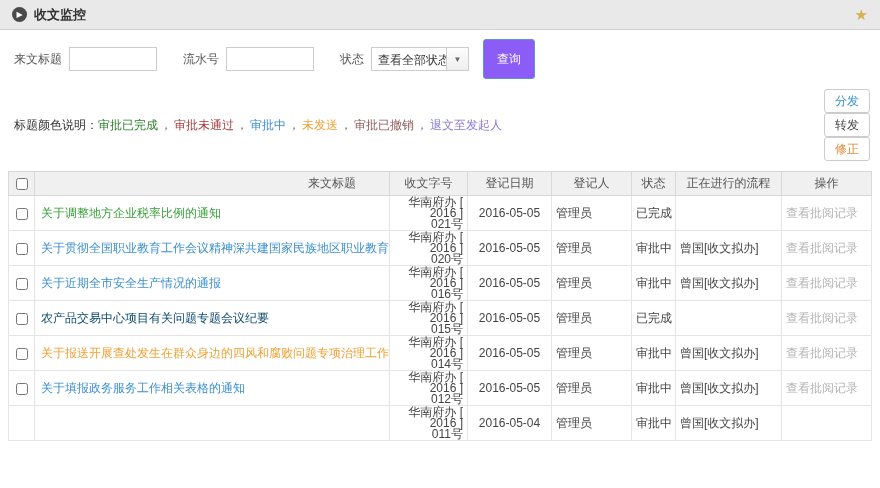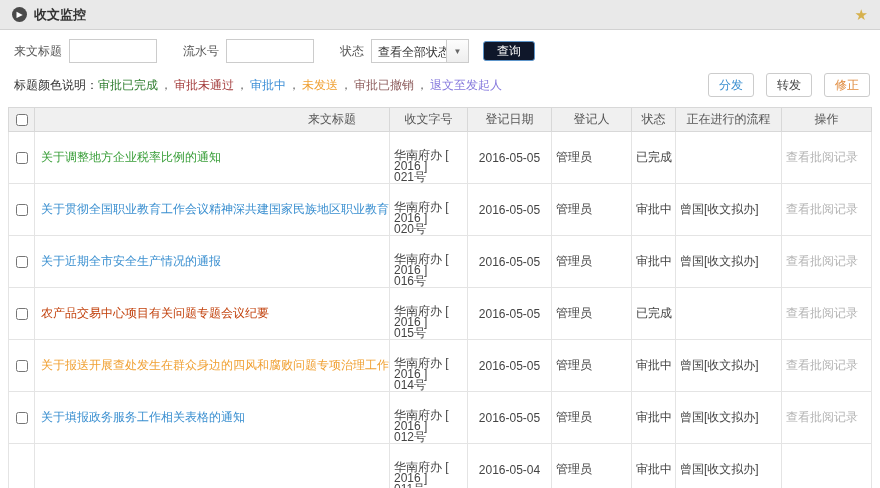--- a/index.html
+++ b/index.html
@@ -18,43 +18,43 @@
   
   .search-row { display:flex; align-items:center; padding:9px 14px 6px 14px; }
   .search-row label { color:#555; margin-right:7px; }
   .txt-input { width:88px; height:24px; border:1px solid #ccc; background:#fff;
     margin-right:26px; padding:0 4px; font-size:12px; }
   .select-box { display:flex; align-items:stretch; height:24px; border:1px solid #ccc;
     background:#fff; margin-right:14px; cursor:pointer; }
   .select-text { width:74px; padding:4px 4px 0 6px; color:#333; white-space:nowrap; overflow:hidden; }
   .select-arrow { width:22px; border-left:1px solid #ccc; background:linear-gradient(#fdfdfd,#eee);
     display:flex; align-items:center; justify-content:center; color:#666; font-size:8px; }
-  .query-btn { height:20px; padding:0 13px; background:#0f172a; border:1px solid #5e96cb;
+  .query-btn { height:40px; padding:0 13px; background:#8b5cf6; border:1px solid #5e96cb;
     border-radius:3px; color:#fff; font-size:12px; cursor:pointer; }
 
   
   .legend-row { display:flex; align-items:center; justify-content:space-between;
     padding:4px 10px 8px 14px; }
   .legend { color:#333; }
   .legend .sep { color:#666; margin:0 2px; }
-  .tool-btns { display:flex; }
+  .tool-btns { display:flex;flex-direction:column; }
   .tool-btn { min-width:44px; height:24px; padding:0 10px; margin-left:12px; background:#fff;
     border:1px solid #ccc; border-radius:3px; font-size:12px; cursor:pointer; }
 
   
   table { width:864px; margin:2px 8px 0 8px; border-collapse:collapse; table-layout:fixed; }
   th { background:#f0f0f0; border:1px solid #d8d8d8; height:24px; font-weight:normal;
     color:#555; text-align:center; }
   th.h-title { padding-left:240px; }
   td { border:1px solid #e4e4e4; height:24px; padding:0 4px; white-space:nowrap;
     overflow:hidden; color:#444; }
   td.c-check, th.h-check { text-align:center; padding:0; }
   td.c-title { padding-left:6px; }
   td.c-title a { text-decoration:none;margin-top:32px; }
-  td.c-docno { font-size:12px; line-height:11px; white-space:normal; padding-top:18px; }
+  td.c-docno { font-size:12px; line-height:11px; white-space:normal; padding-top:1px;text-align:right; }
   td.c-date { text-align:center; }
   td.c-action { text-align:left; }
   td.c-action a { color:#b3b3b3; text-decoration:none; }
   input[type=checkbox] { width:12px; height:12px; vertical-align:middle; }
 </style>
 </head>
 <body>
 
 <div class="topbar">
   <span class="arrow-badge">▶</span>
@@ -136,21 +136,21 @@
         <td class="c-title"><a href="#" style="color: rgb(58, 143, 208);">关于近期全市安全生产情况的通报</a></td>
         <td class="c-docno">华南府办 [ 2016 ]<br>016号</td>
         <td class="c-date">2016-05-05</td>
         <td>管理员</td>
         <td>审批中</td>
         <td>曾国[收文拟办]</td>
         <td class="c-action"><a href="#">查看批阅记录</a></td>
       </tr>
       <tr>
         <td class="c-check"><input type="checkbox" style=""></td>
-        <td class="c-title"><a href="#" style="color: #c2410c; text-align: right;">农产品交易中心项目有关问题专题会议纪要</a></td>
+        <td class="c-title"><a href="#" style="color: #0c4a6e; text-align: right;">农产品交易中心项目有关问题专题会议纪要</a></td>
         <td class="c-docno">华南府办 [ 2016 ]<br>015号</td>
         <td class="c-date">2016-05-05</td>
         <td>管理员</td>
         <td>已完成</td>
         <td></td>
         <td class="c-action"><a href="#">查看批阅记录</a></td>
       </tr>
       <tr>
         <td class="c-check"><input type="checkbox" style=""></td>
         <td class="c-title"><a href="#" style="color: rgb(240, 160, 50);">关于报送开展查处发生在群众身边的四风和腐败问题专项治理工作方案通知</a></td>

